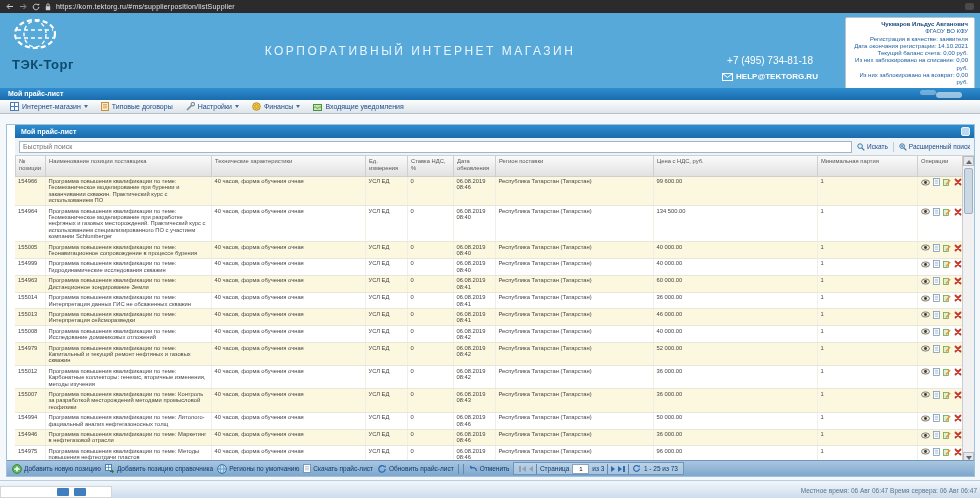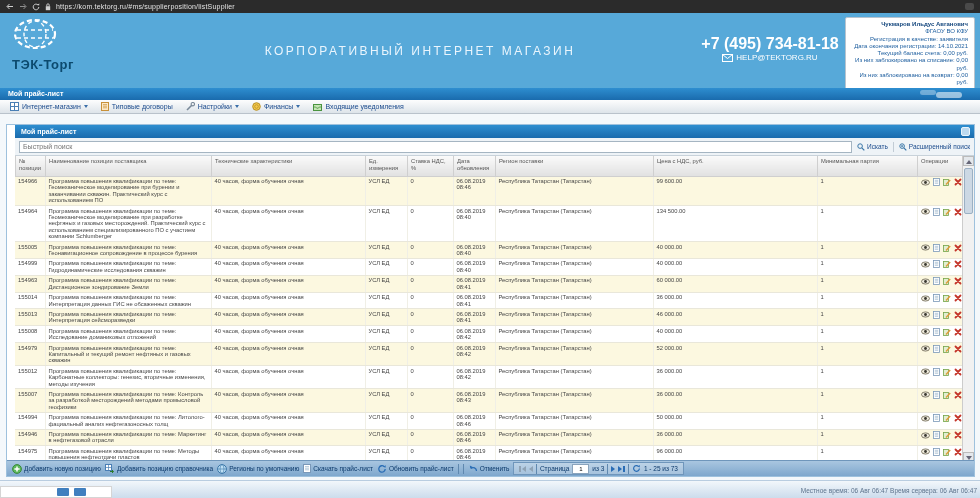--- a/index.html
+++ b/index.html
@@ -14,22 +14,22 @@
   .url-text { color: #e3e3e3; font-size: 7px; letter-spacing: .2px; white-space: nowrap; }
   .ext-icon { margin-left: auto; width: 9px; height: 7px; background: #4a4a4a; border-radius: 2px; }
 
   
   .site-header { position: absolute; top: 13px; left: 0; right: 0; height: 75px; background: #57a9d9; }
   .logo { position: absolute; left: 12px; top: 3px; width: 116px; text-align: left; color: #0c4a6e; }
   .logo-text { font-size: 13px; font-weight: bold; letter-spacing: .5px; margin-top: 1px; }
   .site-title { position: absolute; left: 240px; top: 31px; width: 360px; text-align: center;
     color: #eaf5fd; font-size: 12px; letter-spacing: 2.5px; white-space: nowrap; }
   .contact { position: absolute; left: 700px; top: 22px; width: 140px; text-align: center; color: #fff; }
-  .phone { font-size: 16px; font-weight: bold; white-space: nowrap; }
-  .email { font-size: 8px; font-weight: normal; display: flex; align-items: center; justify-content: center; gap: 3px; }
+  .phone { font-size: 10px; font-weight: normal; white-space: nowrap; margin-top: 20px; }
+  .email { font-size: 8px; font-weight: bold; margin-top: 6px; display: flex; align-items: center; justify-content: center; gap: 3px; }
   .user-box { position: absolute; right: 5px; top: 4px; width: 130px; background: #fff;
     border: 1px solid #b7c3ce; border-radius: 2px; padding: 3px 6px; text-align: right;
     font-size: 6px; line-height: 7.3px; color: #1c5d9e; }
   .user-name { font-weight: bold; color: #17497f; }
 
   
   .top-bar { position: absolute; top: 88px; left: 0; right: 0; height: 12px;
     background: linear-gradient(#2e8ed0,#1a6bad); color: #fff; font-size: 7px; font-weight: bold;
     line-height: 12px; padding-left: 8px; overflow: hidden; }
   .cloud { position: absolute; background: #fff; opacity: .55; border-radius: 6px; }

